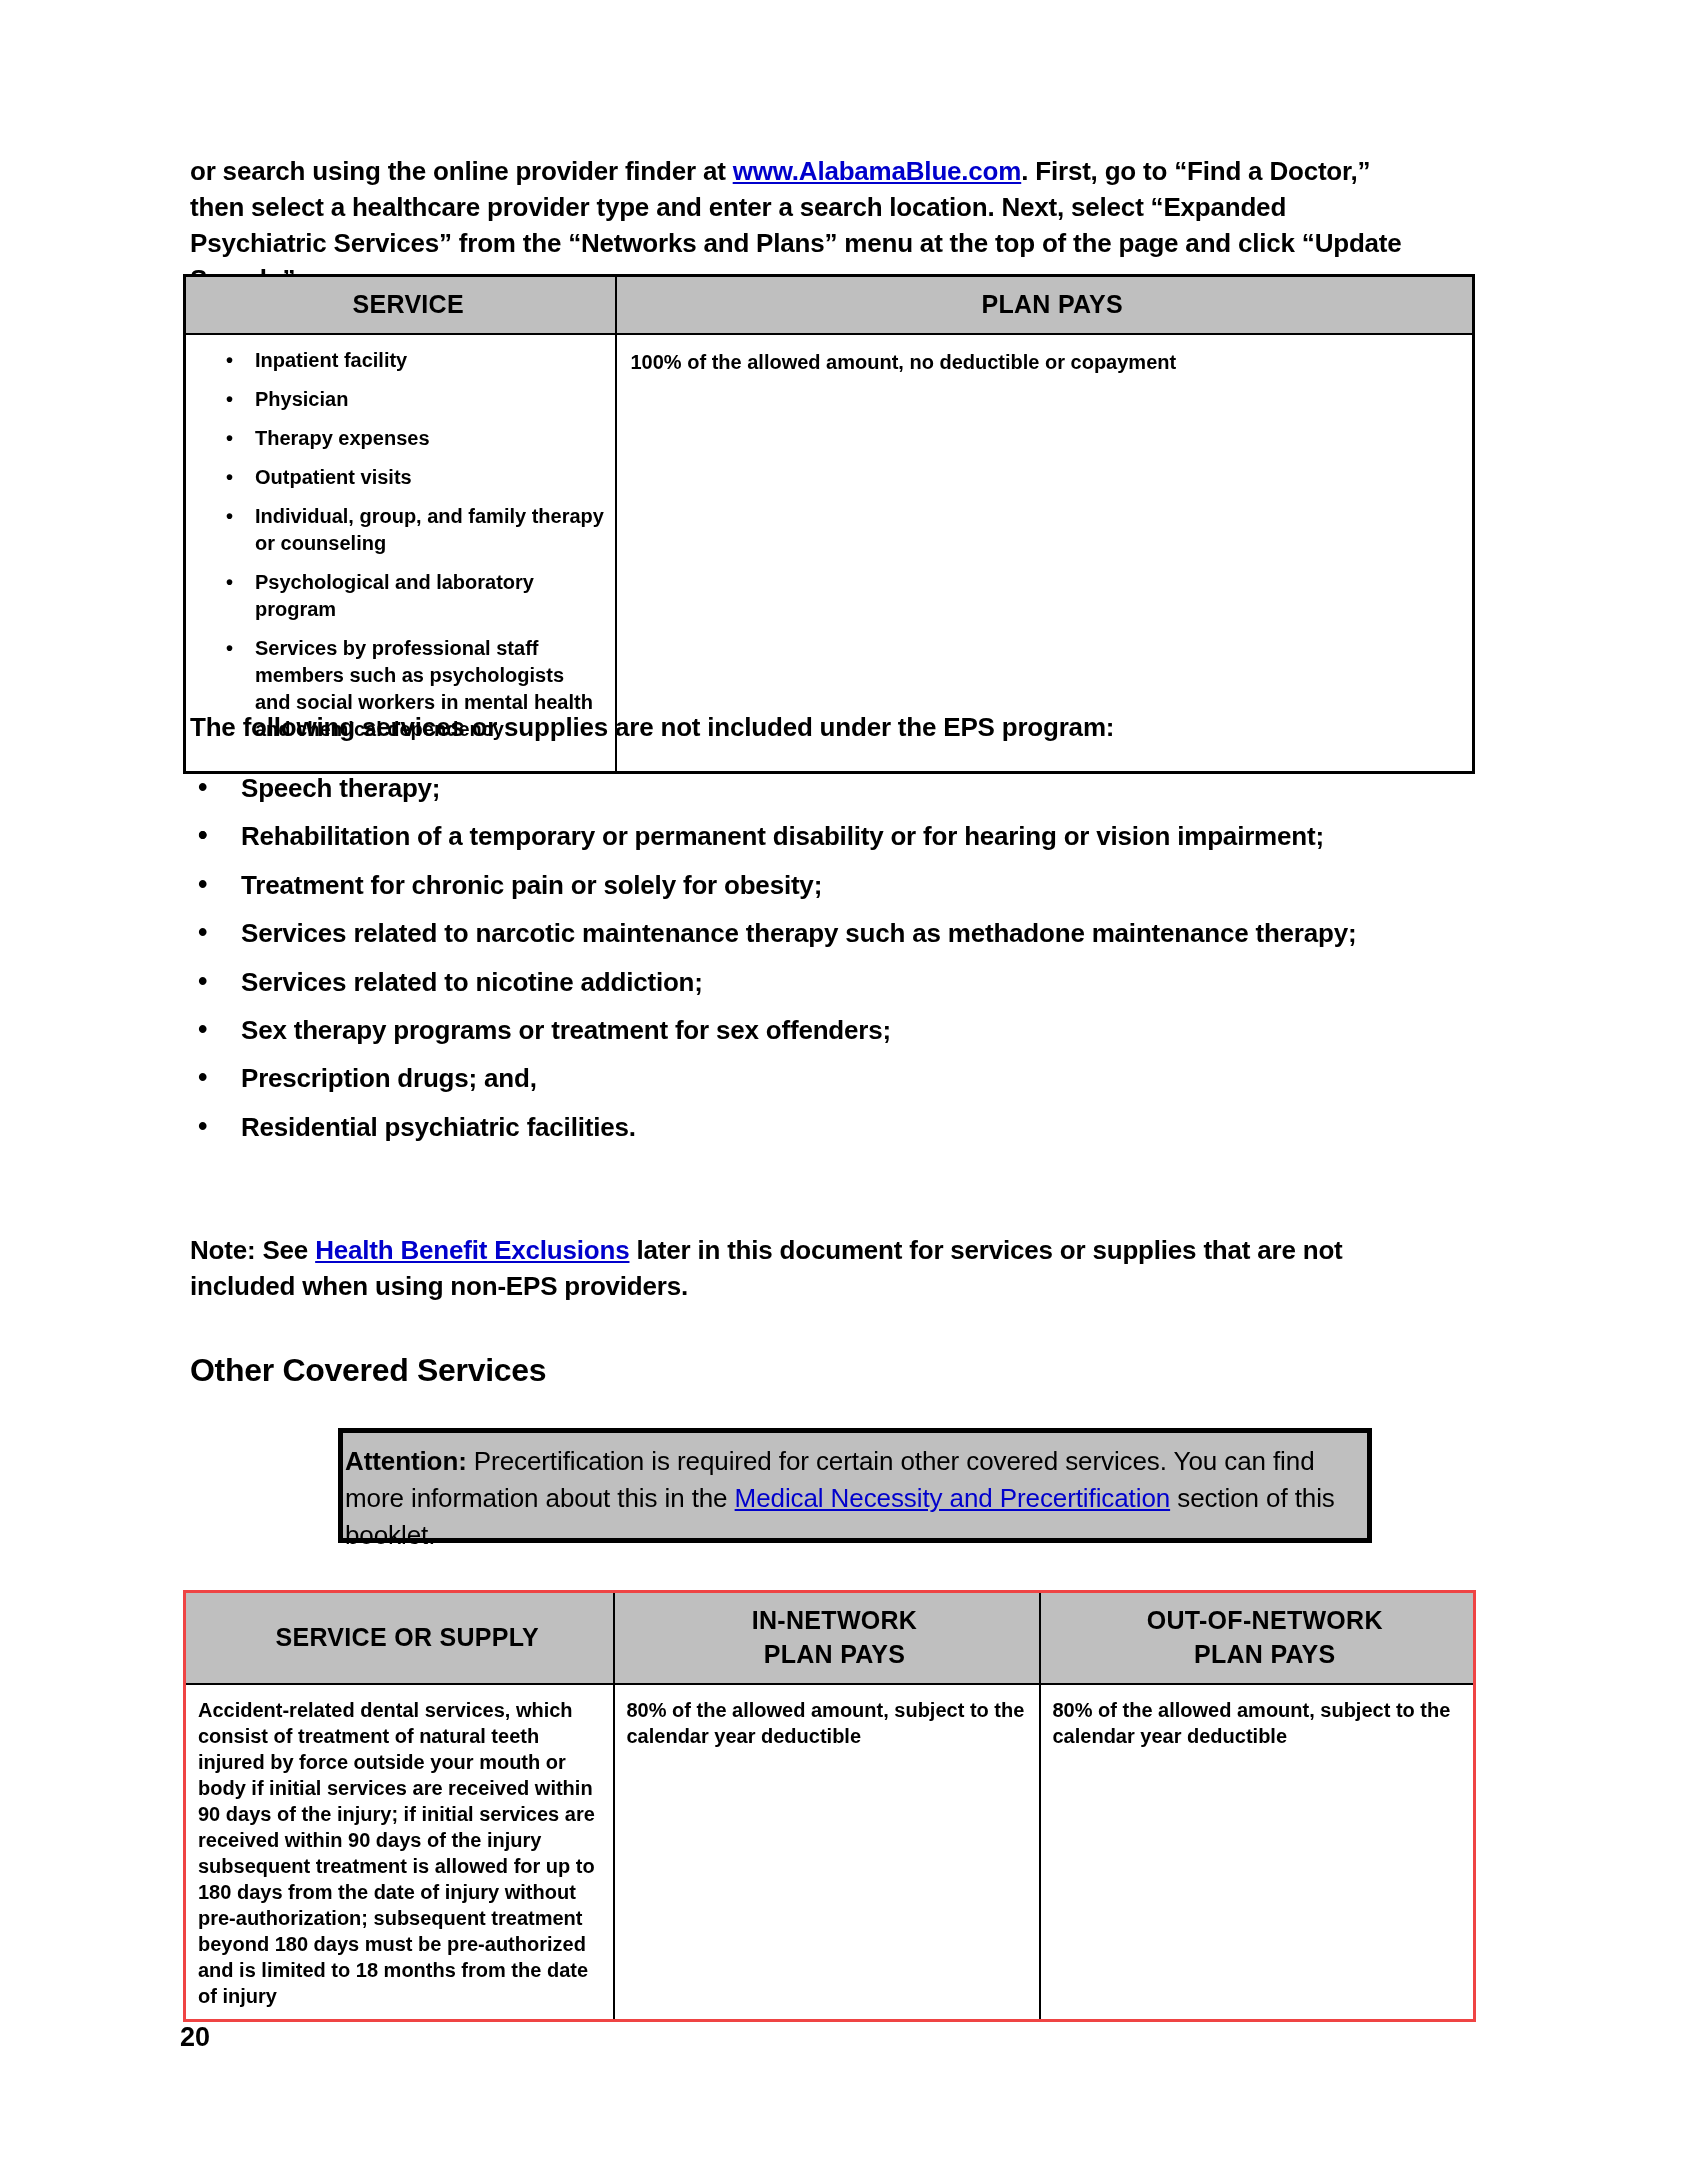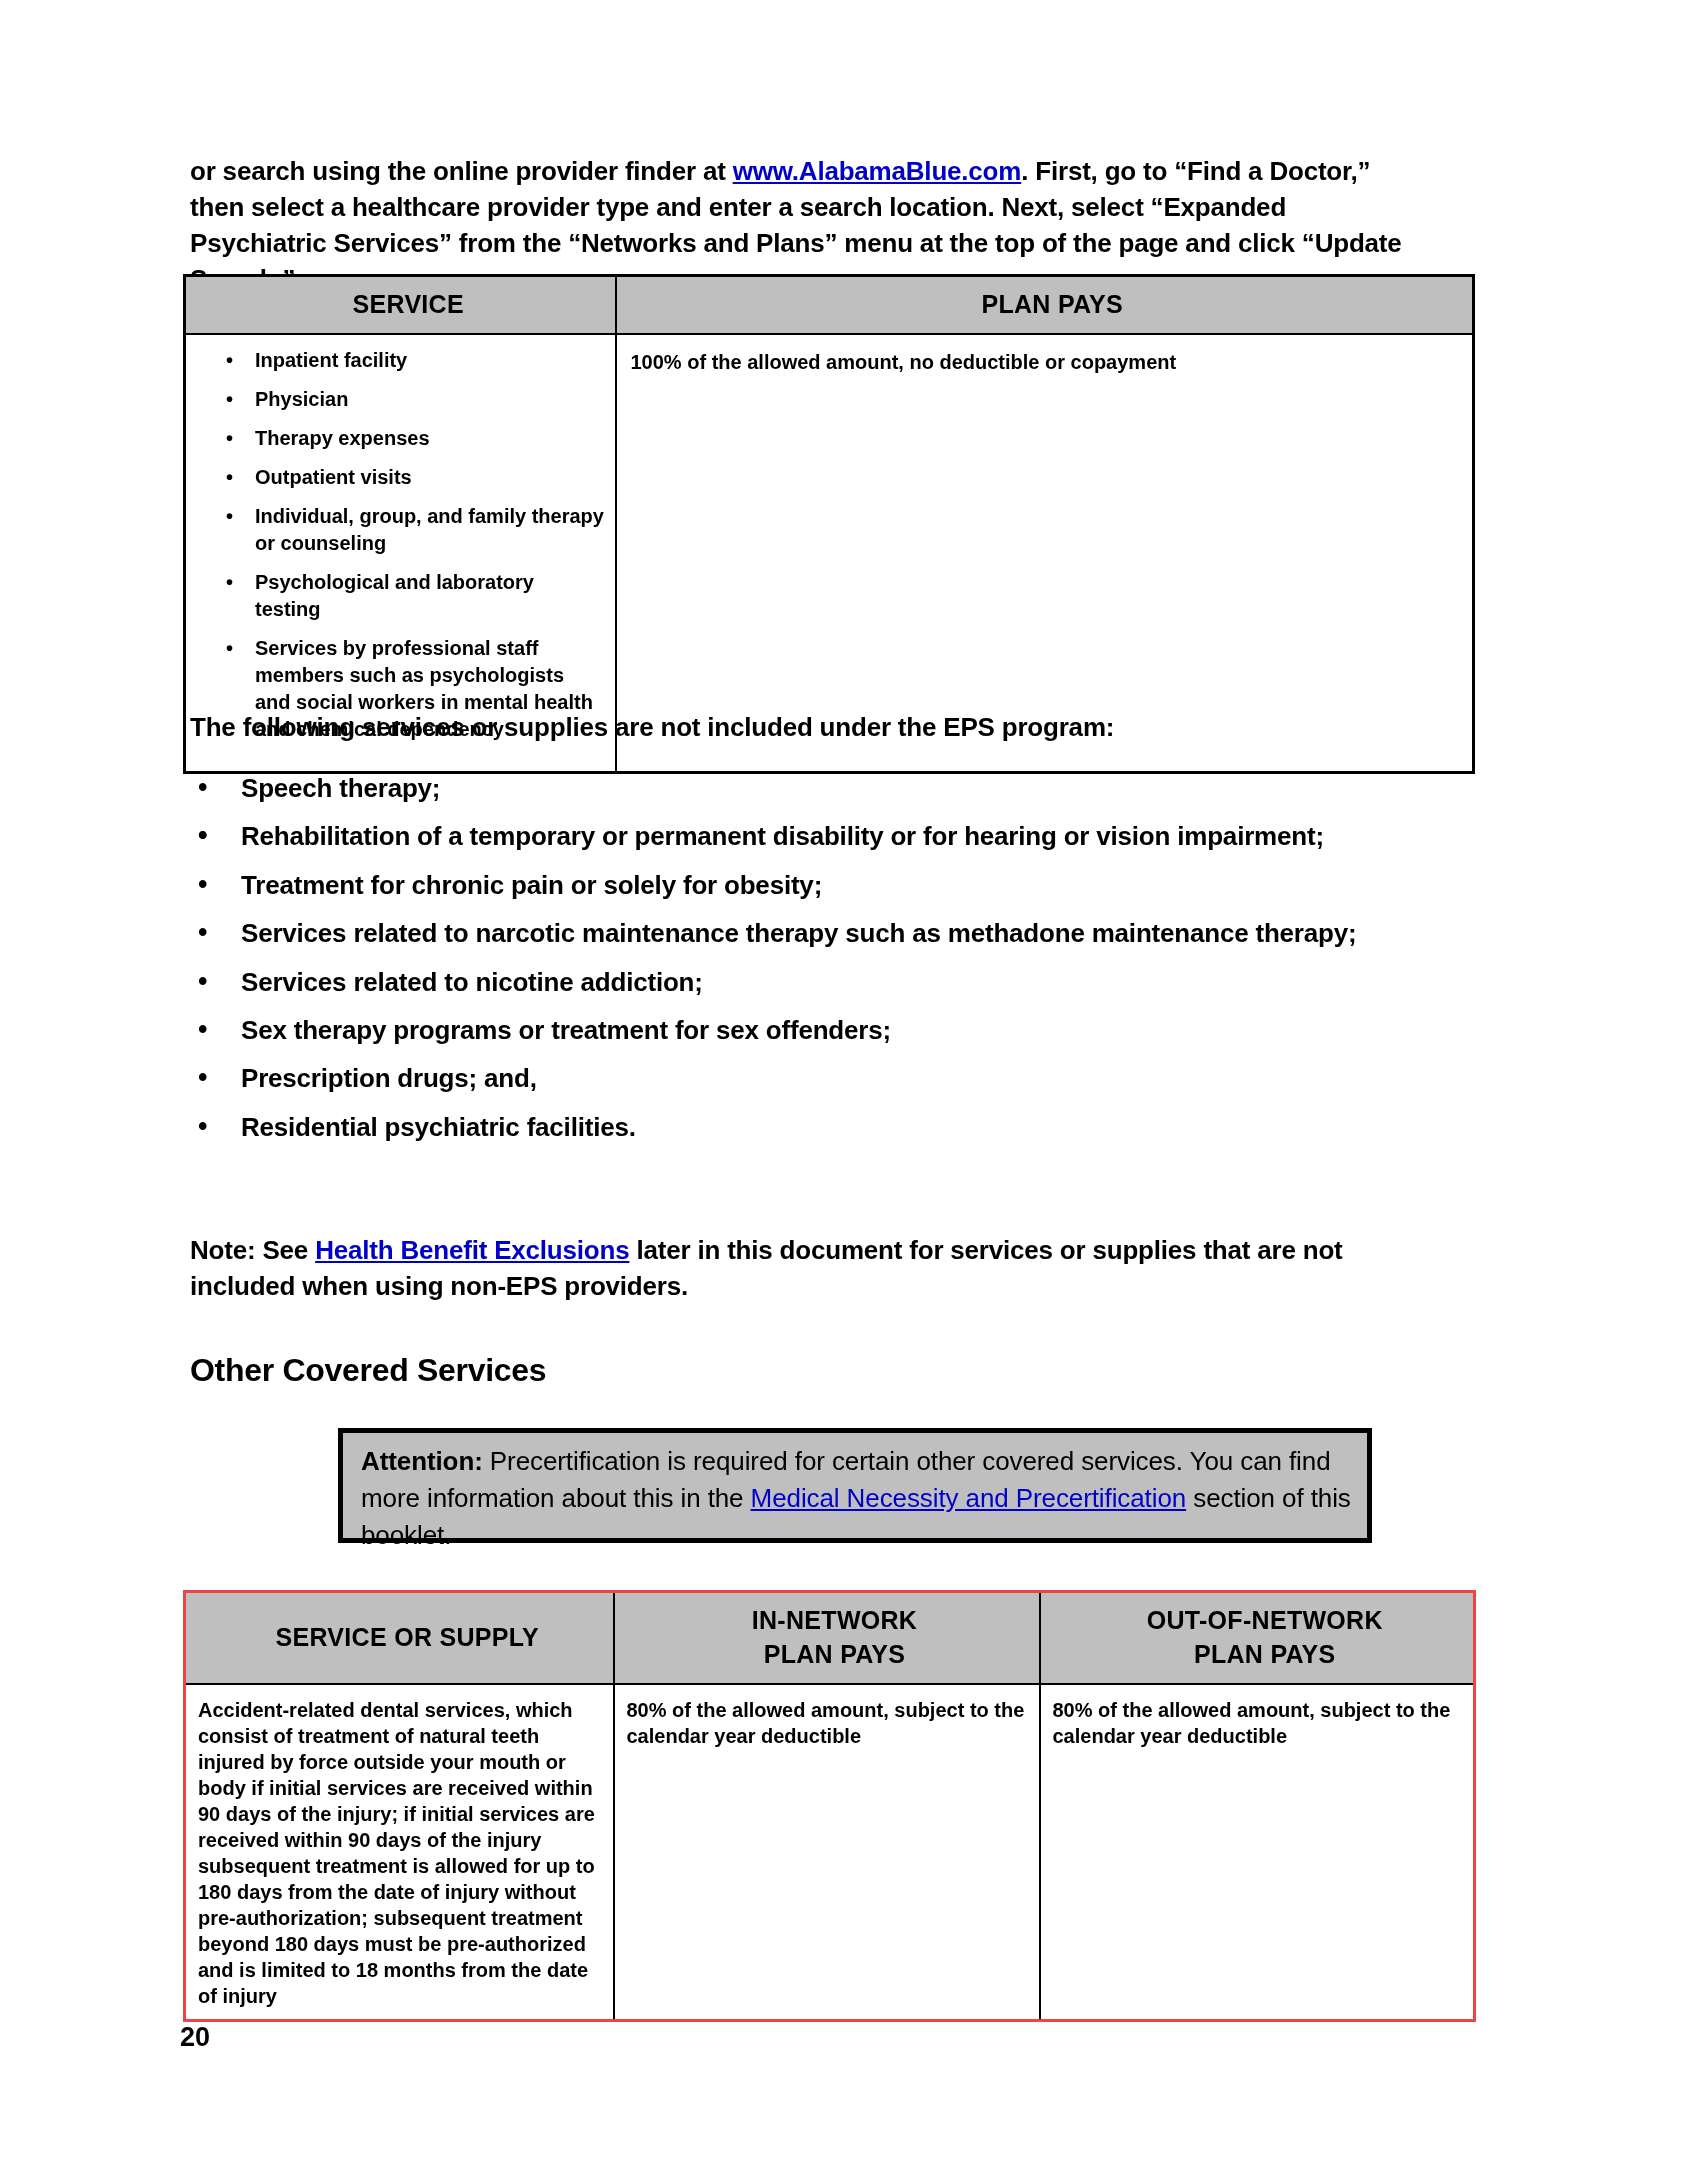--- a/index.html
+++ b/index.html
@@ -153,21 +153,21 @@
   
   #attention-box {
     position: absolute;
     left: 338px;
     top: 1428px;
     width: 1034px;
     height: 115px;
     background: #bfbfbf;
     border: 5px solid #000000;
     box-sizing: border-box;
-    padding: 10px 12px 0 18px;
+    padding: 10px 12px 0 2px;
     font-size: 26px;
     line-height: 37px;
     letter-spacing: -0.1px;
   }
   #attention-box .att-label {
     font-weight: 700;
   }
   #attention-box .link { font-weight: 400; }
 
   
@@ -216,21 +216,21 @@
     </thead>
     <tbody>
       <tr>
         <td class="svc-cell">
           <ul class="svc-list">
             <li><span class="bullet">•</span><span>Inpatient facility</span></li>
             <li><span class="bullet">•</span><span>Physician</span></li>
             <li><span class="bullet">•</span><span>Therapy expenses</span></li>
             <li><span class="bullet">•</span><span>Outpatient visits</span></li>
             <li><span class="bullet">•</span><span>Individual, group, and family therapy or counseling</span></li>
-            <li><span class="bullet">•</span><span>Psychological and laboratory testing</span></li>
+            <li><span class="bullet">•</span><span>Psychological and laboratory program</span></li>
             <li><span class="bullet">•</span><span>Services by professional staff members such as psychologists and social workers in mental health and chemical dependency</span></li>
           </ul>
         </td>
         <td class="pays-cell">100% of the allowed amount, no deductible or copayment</td>
       </tr>
     </tbody>
   </table>
 
   <p class="para" id="lead-in">The following services or supplies are not included under the EPS program:</p>
 

